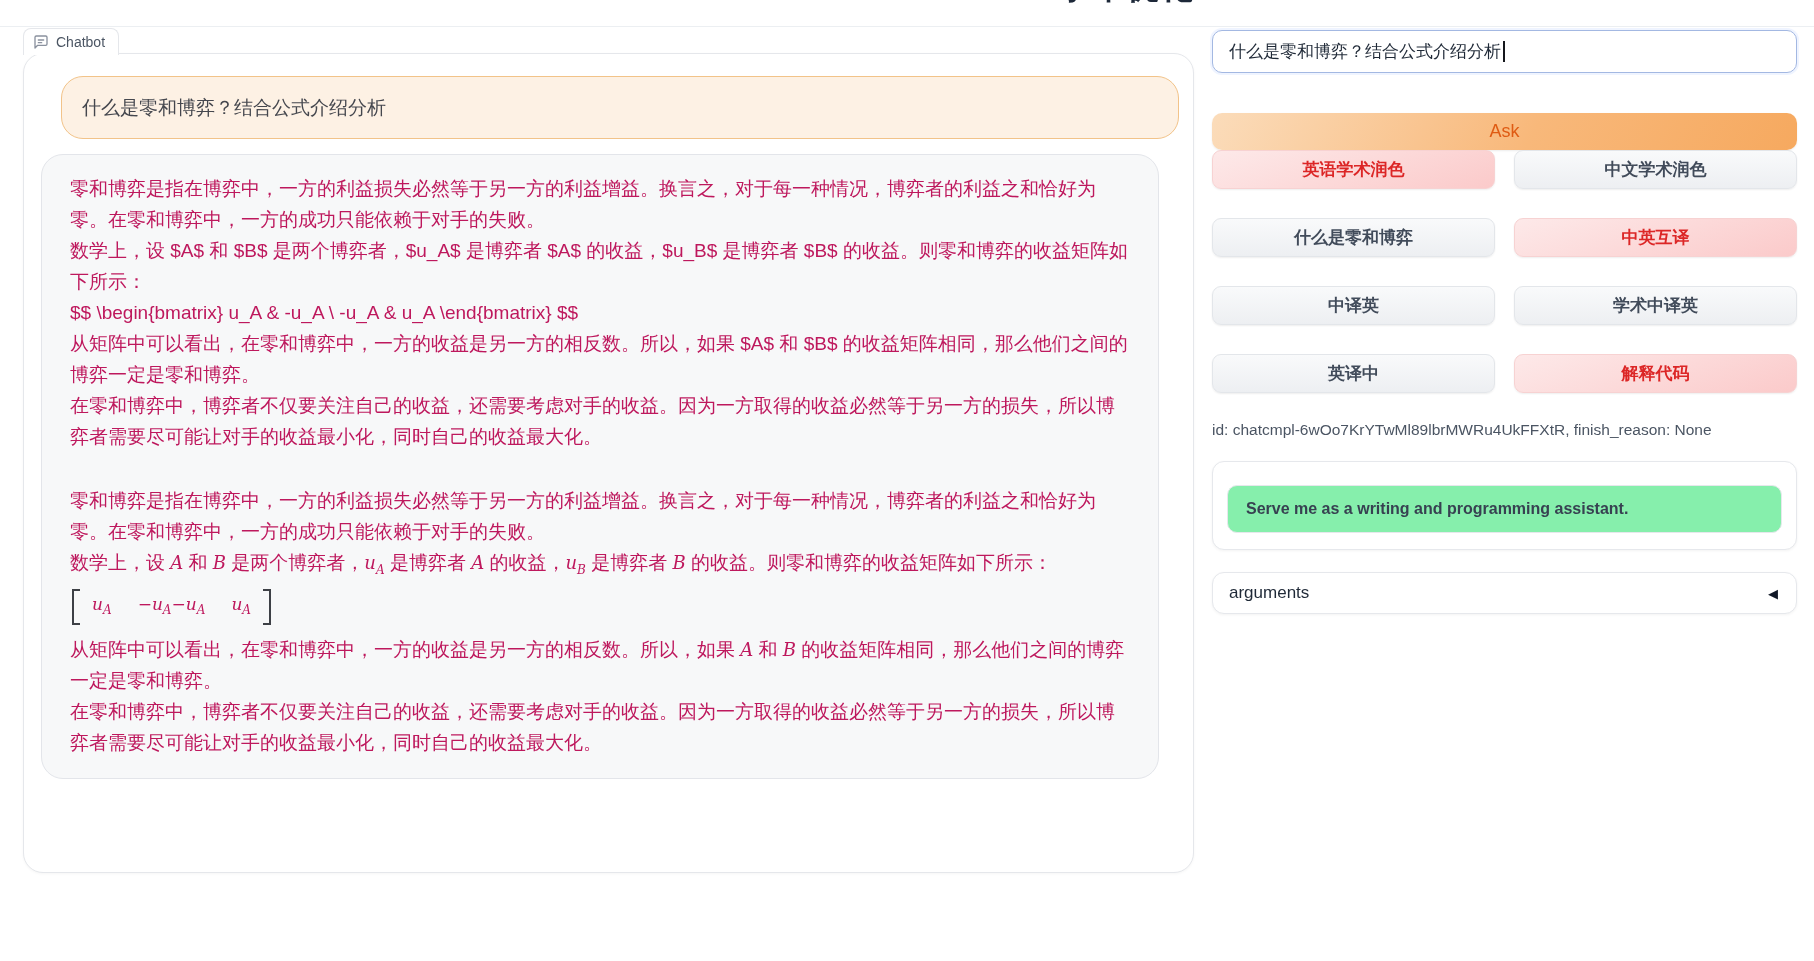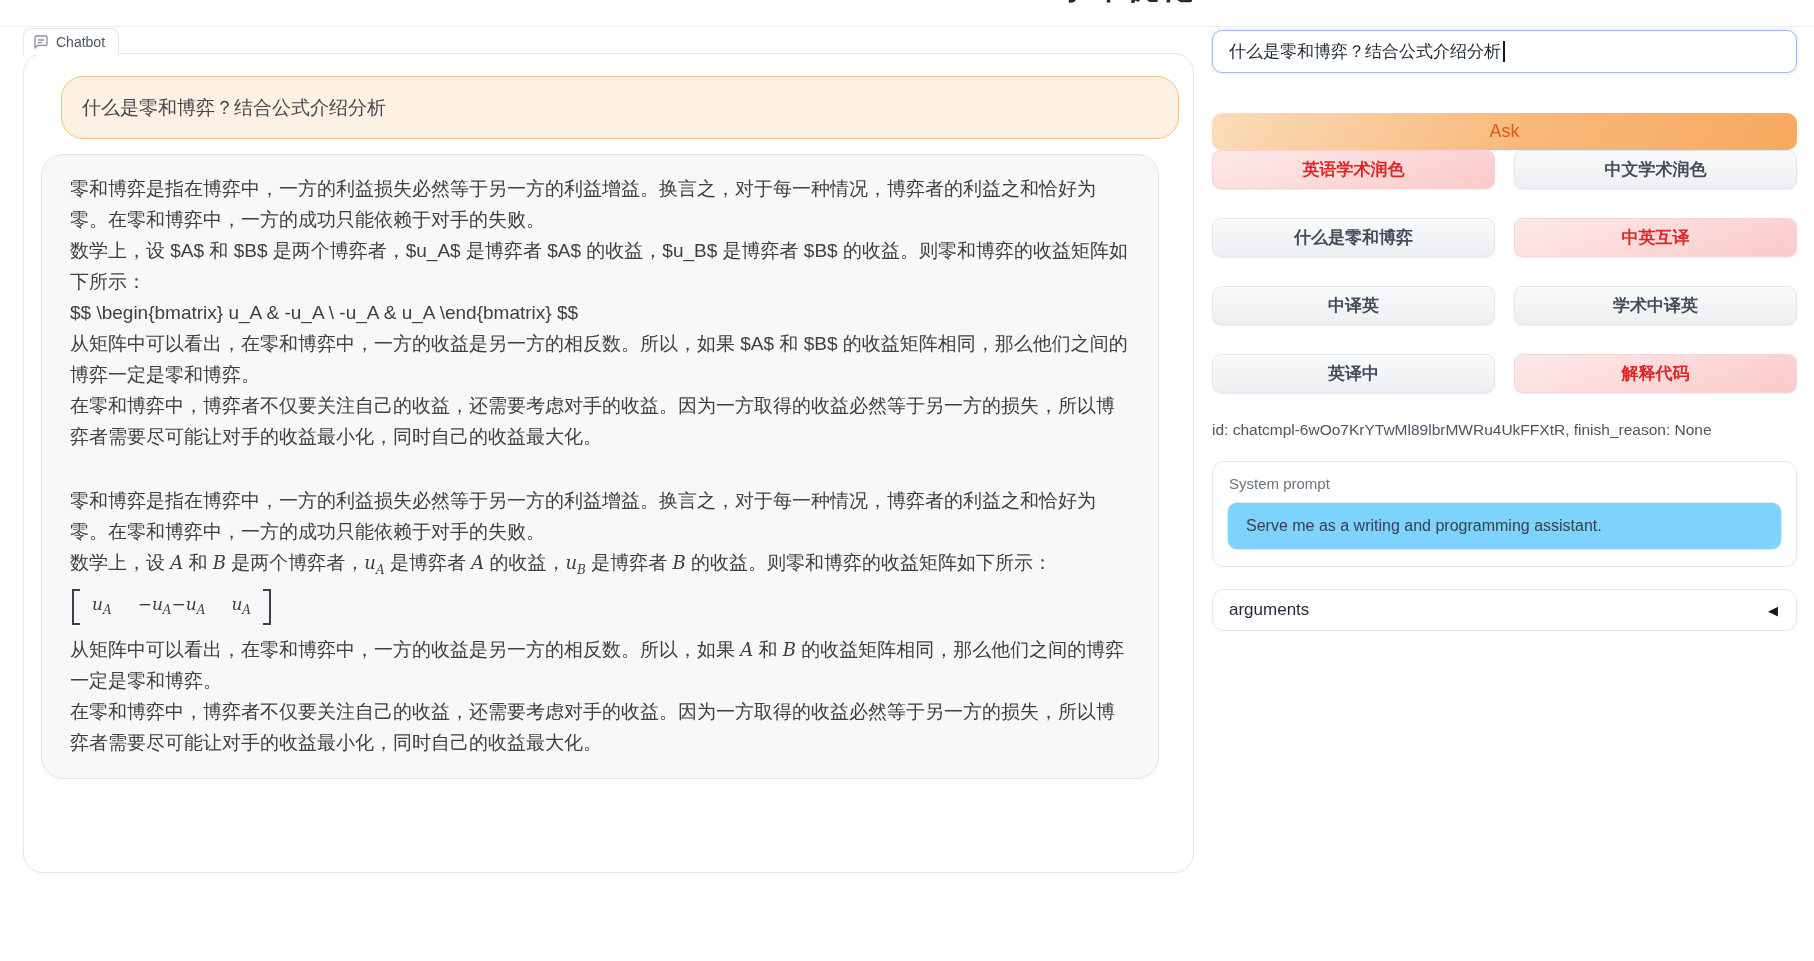--- a/index.html
+++ b/index.html
@@ -14,21 +14,21 @@
 
   
   .chat-panel { position:absolute; left:23px; top:53px; width:1171px; height:820px;
                 background:#fff; border:1px solid #e5e7eb; border-radius:20px;
                 box-shadow:0 1px 3px rgba(0,0,0,.04); }
   .chat-label { position:absolute; top:-26px; left:-1px; height:27px; display:flex; align-items:center;
                 gap:7px; padding:0 13px 0 9px; background:#fff; border:1px solid #e5e7eb; border-bottom:none;
                 border-radius:8px 8px 0 0; color:#4b5563; font-size:14px; }
   .chat-label svg { display:block; }
 
-  .bubble { border-radius:22px; font-size:19px; line-height:31px; color:#404040; }
+  .bubble { border-radius:22px; font-size:19px; line-height:31px; color:#be185d; }
   .bubble.user { margin:22px 14px 0 37px; background:#fdf1e4; border:1px solid #f2c389;
                  padding:15px 20px; color:#45474e; }
   .bubble.bot  { margin:15px 34px 0 17px; background:#f7f8f9; border:1px solid #e3e5ea;
                  padding:18px 28px 20px 28px; }
   .rendered { margin-top:33px; }
 
   .math { font-family:"DejaVu Serif","Liberation Serif",serif; font-style:italic; font-size:18px; }
   .math sub { font-size:12px; font-style:italic; }
 
   
@@ -58,21 +58,21 @@
              cursor:pointer; box-shadow:0 1px 2px rgba(0,0,0,.07); }
   .act-btn.v-gray { background:linear-gradient(180deg,#f9fafb,#edeff2); border:1px solid #e3e6ea; color:#414b5a; }
   .act-btn.v-red  { background:linear-gradient(160deg,#fde9e9 0%,#fbcaca 100%); border:1px solid #f7d2d2; color:#dc2626; }
 
   .status-line { margin-top:28px; font-size:15.5px; color:#4b5563; line-height:18px; }
 
   .sys-card { margin-top:22px; background:#fff; border:1px solid #e6e8ec; border-radius:12px;
               box-shadow:0 1px 3px rgba(0,0,0,.05); padding:13px 14px 16px 14px; }
   .sys-label { font-size:15px; color:#6b7280; margin-left:2px; }
   .sys-input { margin-top:10px; border:1px solid #e6e8ec; border-radius:10px; padding:14px 18px;
-               font-size:16px; color:#374151; background:#7dd3fc; }
+               font-size:16px; color:#374151; background:#86efac;font-weight:bold; }
 
   .accordion { margin-top:22px; background:#fff; border:1px solid #e6e8ec; border-radius:12px;
                box-shadow:0 1px 3px rgba(0,0,0,.05); height:42px; display:flex; align-items:center;
                justify-content:space-between; padding:0 18px 0 16px; cursor:pointer; }
   .accordion .acc-label { font-size:17px; color:#1f2937; }
   .accordion .acc-icon { font-size:13px; color:#111827; }
 </style>
 </head>
 <body>
 
@@ -138,21 +138,20 @@
       <button class="act-btn v-red">中英互译</button>
       <button class="act-btn v-gray">中译英</button>
       <button class="act-btn v-gray">学术中译英</button>
       <button class="act-btn v-gray">英译中</button>
       <button class="act-btn v-red">解释代码</button>
     </div>
 
     <div class="status-line">id: chatcmpl-6wOo7KrYTwMl89lbrMWRu4UkFFXtR, finish_reason: None</div>
 
     <div class="sys-card">
-      <div class="sys-label">System prompt</div>
       <div class="sys-input" role="textbox">
         <span>Serve me as a writing and programming assistant.</span>
       </div>
     </div>
 
     <div class="accordion">
       <span class="acc-label">arguments</span>
       <span class="acc-icon">◀</span>
     </div>
 

